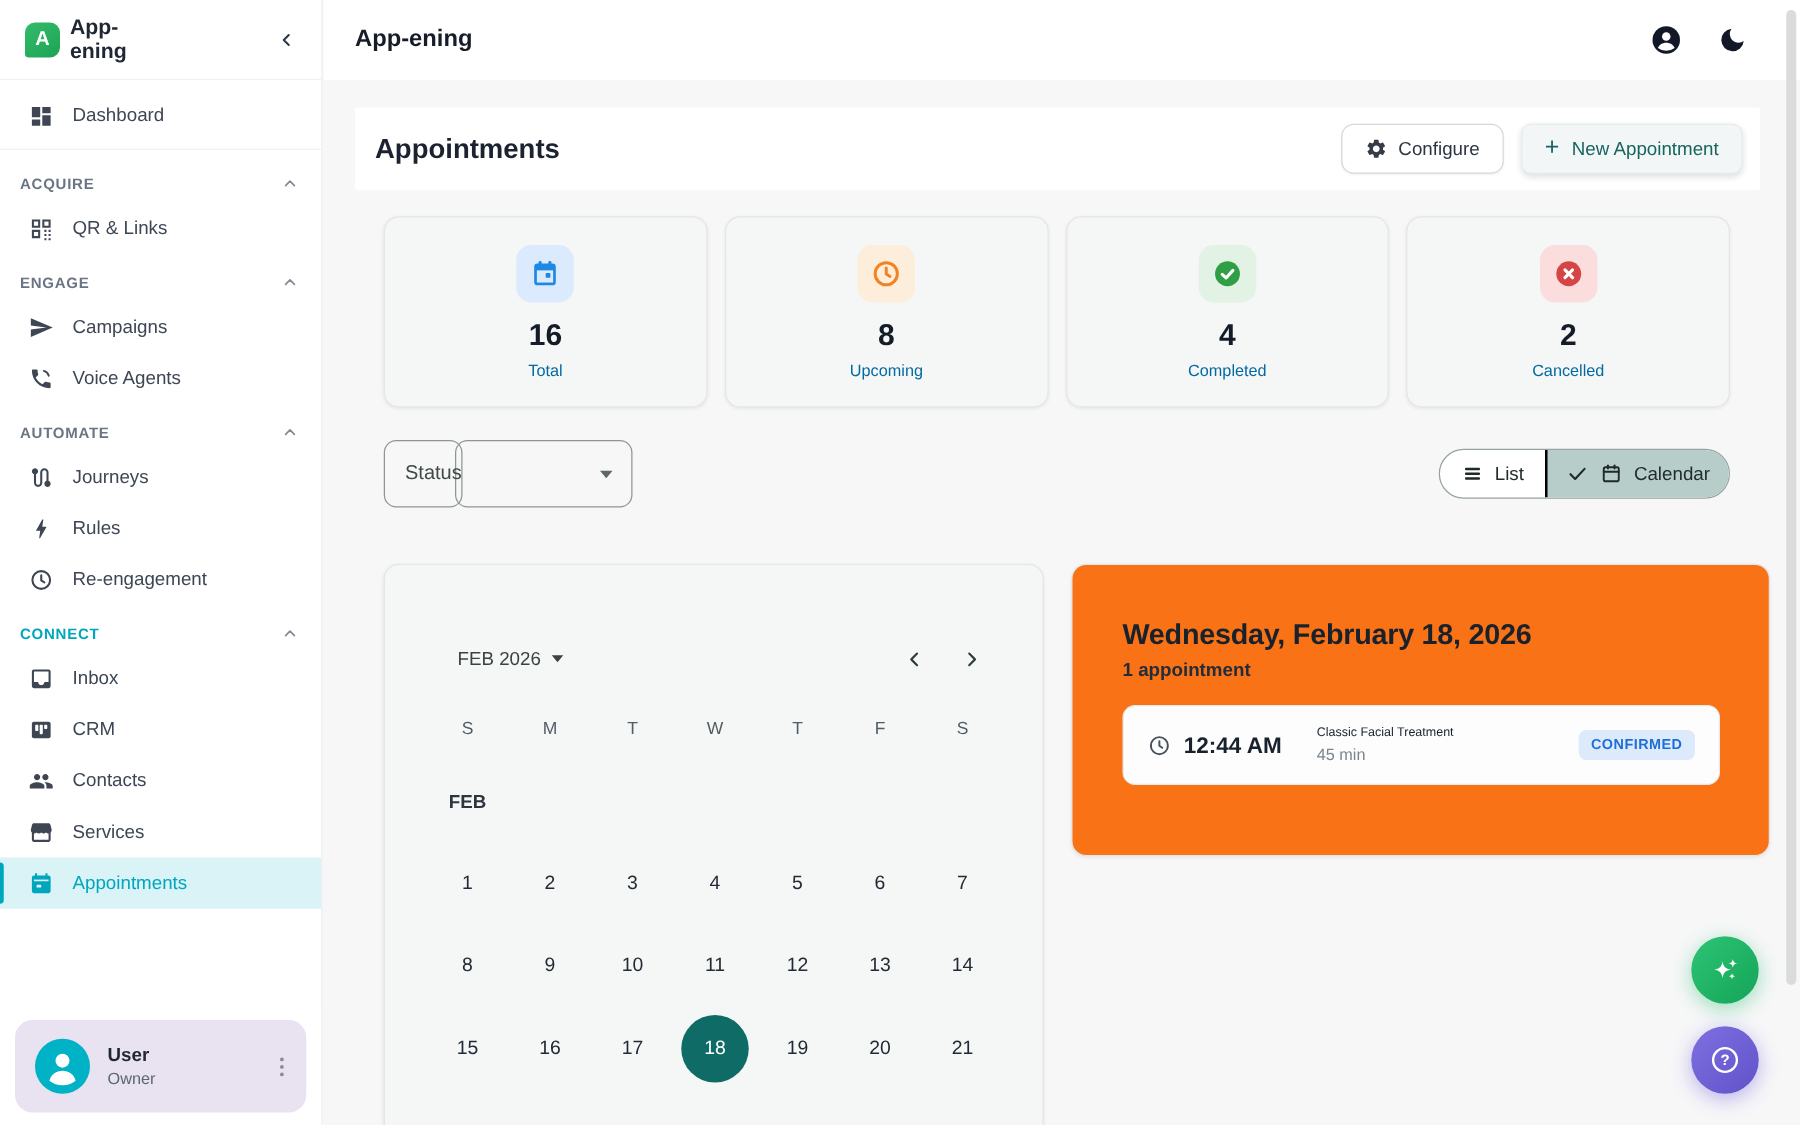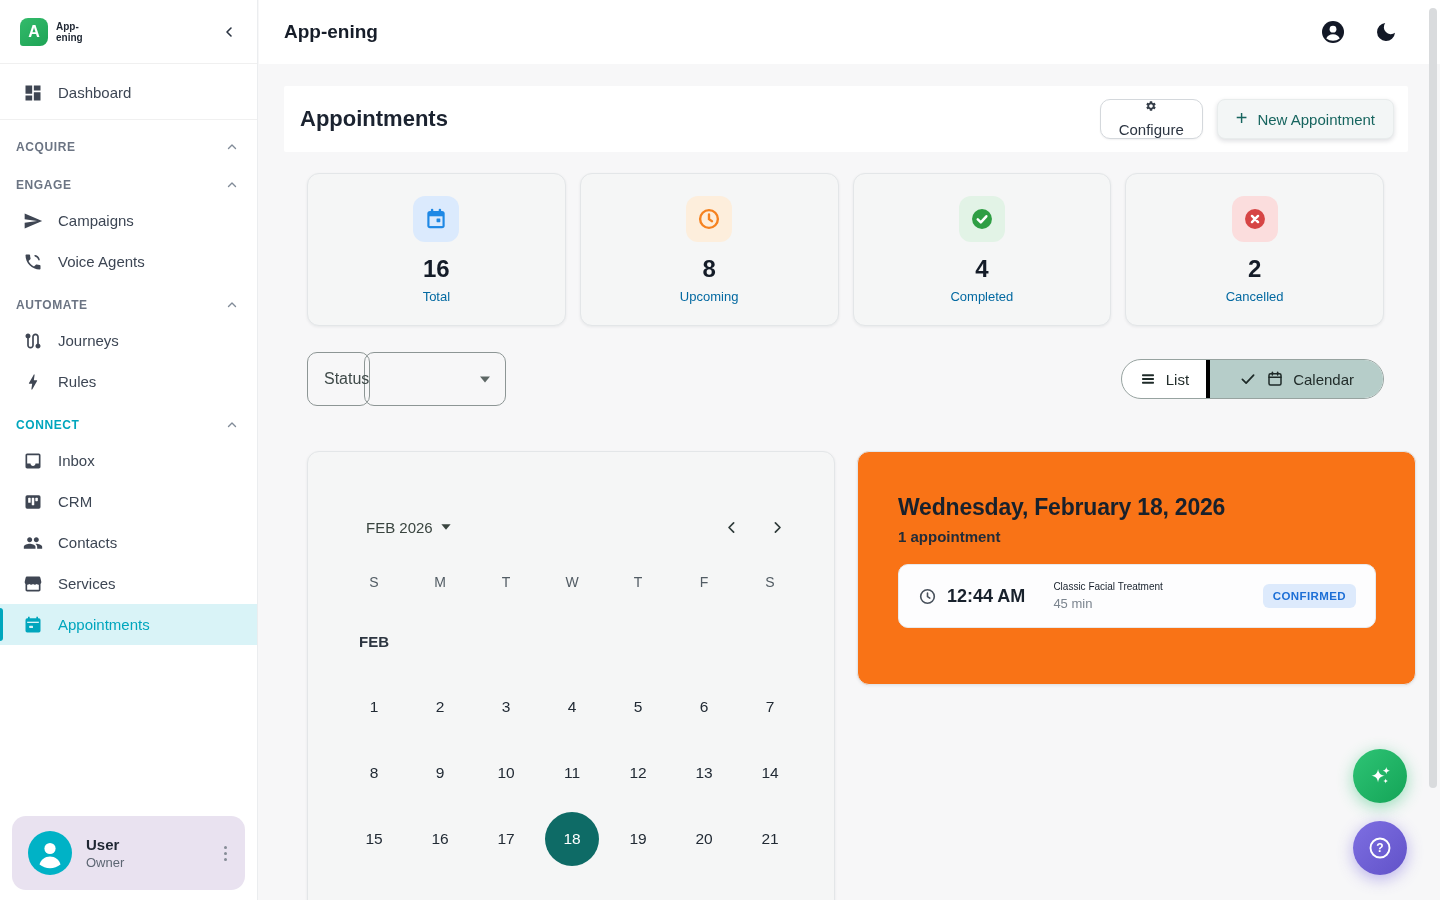--- a/index.html
+++ b/index.html
@@ -5,21 +5,21 @@
   * { margin:0; padding:0; box-sizing:border-box; }
   html,body { width:1440px; height:900px; }
   body { font-family:"Liberation Sans", sans-serif; background:#f7f7f8; overflow:hidden; position:relative; color:#1c2430; }
   svg { display:block; }
 
   
   .sidebar { position:absolute; left:0; top:0; width:258px; height:900px; background:#fff; border-right:1px solid #ebedef; z-index:5; }
   .side-head { height:64px; border-bottom:1px solid #f0f0f0; display:flex; align-items:center; justify-content:space-between; padding:0 16px 0 20px; }
   .logo-wrap { display:flex; align-items:center; gap:8px; }
   .logo-badge { width:28px; height:28px; border-radius:8px 8px 8px 3px; background:linear-gradient(145deg,#33bb6b,#1ea355); display:flex; align-items:center; justify-content:center; color:#fff; font-weight:700; font-size:16px; }
-  .logo-text { font-size:10px; font-weight:700; color:#1f2733; line-height:1.1; }
+  .logo-text { font-size:17px; font-weight:700; color:#1f2733; line-height:1.1; }
   .collapse-btn { background:none; border:none; cursor:pointer; padding:4px; }
 
   .nav-item { height:41px; display:flex; align-items:center; gap:15px; padding:0 16px 0 23px; font-size:15px; color:#3d4654; cursor:pointer; position:relative; }
   .nav-item svg { flex:0 0 auto; }
   .side-divider { height:1px; background:#f0f0f0; margin:6px 0 4px; }
   .dash-pad { padding-top:8px; }
   .section-label { display:flex; align-items:center; justify-content:space-between; padding:16px 18px 8px 16px; font-size:12px; font-weight:700; letter-spacing:.6px; color:#6b7483; cursor:pointer; }
   .section-label.connect { color:#00a6bd; }
   .nav-item.active { background:#d9f3f7; color:#00a6bd; }
   .nav-item.active::before { content:""; position:absolute; left:0; top:4px; bottom:4px; width:3px; background:#00a6bd; border-radius:0 3px 3px 0; }
@@ -37,21 +37,21 @@
   .topbar-title { font-size:19px; font-weight:700; color:#161d29; }
   .topbar-icons { margin-left:auto; display:flex; align-items:center; gap:28px; }
   .icon-btn { background:none; border:none; cursor:pointer; padding:0; }
 
   
   .content { position:absolute; left:259px; top:64px; right:0; bottom:0; background:#f7f7f8; overflow:hidden; }
 
   .toolbar { margin:22px 32px 0 25px; height:66px; background:#fff; display:flex; align-items:center; padding:0 14px 0 16px; border-radius:2px; }
   .toolbar-title { font-size:22px; font-weight:600; color:#1b2330; }
   .toolbar-actions { margin-left:auto; display:flex; gap:14px; }
-  .btn-configure { height:40px; border:1px solid #d4d8dc; border-radius:10px; background:#fff; display:flex; align-items:center; gap:9px; padding:0 18px; font-size:15px; font-weight:500; color:#2c3542; box-shadow:0 1px 2px rgba(16,24,40,.06); cursor:pointer; font-family:inherit;flex-direction:column; }
+  .btn-configure { height:40px; border:1px solid #d4d8dc; border-radius:10px; background:#fff; display:flex; align-items:center; gap:9px; padding:0 18px; font-size:15px; font-weight:500; color:#2c3542; box-shadow:0 1px 2px rgba(16,24,40,.06); cursor:pointer; font-family:inherit; }
   .btn-new { height:40px; border:1px solid #e8ecec; border-radius:8px; background:#f3f6f6; display:flex; align-items:center; gap:10px; padding:0 18px; font-size:15px; font-weight:500; color:#17655f; box-shadow:0 2px 5px rgba(16,24,40,.14); cursor:pointer; font-family:inherit; }
   .btn-new .plus { font-size:20px; font-weight:400; line-height:1; margin-top:-2px; }
 
   .stats { margin:21px 56px 0 48px; display:flex; gap:14px; }
   .stat-card { flex:1; height:153px; background:#f5f6f6; border:1px solid #e3e6e8; border-radius:12px; box-shadow:0 1px 3px rgba(16,24,40,.07); display:flex; flex-direction:column; align-items:center; justify-content:center; }
   .stat-icon { width:46px; height:46px; border-radius:12px; display:flex; align-items:center; justify-content:center; }
   .stat-icon.blue { background:#dbeafd; } .stat-icon.orange { background:#fdeedc; }
   .stat-icon.green { background:#e2f3e6; } .stat-icon.red { background:#fbdddd; }
   .stat-value { font-size:24px; font-weight:600; color:#141c28; margin-top:13px; }
   .stat-label { font-size:13px; color:#0369a1; margin-top:6px; }
@@ -59,21 +59,21 @@
   .filter-row { margin:25px 56px 0 48px; display:flex; align-items:center; justify-content:space-between; height:56px; }
   .status-select { position:relative; width:199px; height:54px; cursor:pointer; }
   .status-select .seg-a { position:absolute; left:0; top:0; bottom:0; width:63px; border:1px solid #8d9695; border-radius:10px; }
   .status-select .seg-b { position:absolute; left:57px; right:0; top:0; bottom:0; border:1px solid #8d9695; border-radius:10px; }
   .status-select .sel-label { position:absolute; left:17px; top:50%; transform:translateY(-50%); font-size:16px; color:#3f4a49; }
   .caret-down { width:0; height:0; border-left:5px solid transparent; border-right:5px solid transparent; border-top:6px solid #5d6765; }
   .status-select .caret-down { position:absolute; right:16px; top:50%; transform:translateY(-40%); }
 
   .view-toggle { display:flex; height:40px; border:1px solid #97a3a0; border-radius:20px; overflow:hidden; background:#fff; }
   .vt-seg { display:flex; align-items:center; gap:9px; padding:0 17px; font-size:15px; font-weight:500; color:#222d2b; cursor:pointer; }
-  .vt-cal { background:#b6cdc9; border-left:4px solid #000000; padding:0 29px; }
+  .vt-cal { background:#b6cdc9; border-left:2px solid #000000; padding:0 15px; }
 
   .main-row { margin:44px 56px 0 48px; display:flex; gap:22px; align-items:flex-start; }
 
   .cal-card { width:528px; height:560px; background:#f5f6f6; border:1px solid #e3e6e8; border-radius:12px; box-shadow:0 1px 3px rgba(16,24,40,.07); position:relative; flex:0 0 auto; }
   .cal-head { position:absolute; top:62px; left:58px; right:44px; display:flex; align-items:center; }
   .cal-month { font-size:15px; font-weight:500; color:#39443f; display:flex; align-items:center; gap:8px; cursor:pointer; background:none; border:none; font-family:inherit; padding:0; }
   .cal-month .caret-down { border-top-color:#39443f; transform:scale(.92); }
   .cal-nav { margin-left:auto; display:flex; gap:20px; }
   .cal-nav button { width:26px; height:26px; background:none; border:none; display:flex; align-items:center; justify-content:center; cursor:pointer; padding:0; }
   .cal-weekdays { position:absolute; top:122px; left:33px; width:462px; display:grid; grid-template-columns:repeat(7,66px); }
@@ -127,20 +127,26 @@
     <span>Dashboard</span>
   </div>
   <div class="side-divider"></div>
 
   <div class="section-label">
     <span>ACQUIRE</span>
     <svg width="14" height="14" viewBox="0 0 24 24" fill="none" stroke="#818b98" stroke-width="2.4" stroke-linecap="round" stroke-linejoin="round">
         <polyline points="6 14.5 12 8.5 18 14.5"></polyline>
       </svg>
   </div>
+  <div class="nav-item">
+    <svg width="20" height="20" viewBox="0 0 24 24" fill="#3f4653" fill-rule="evenodd">
+        <path d="M3 3h8v8H3V3zm2 2v4h4V5H5zm8-2h8v8h-8V3zm2 2v4h4V5h-4zM3 13h8v8H3v-8zm2 2v4h4v-4H5zm10-2h2v2h-2v-2zm4 0h2v2h-2v-2zm-4 4h2v2h-2v-2zm4 0h2v2h-2v-2zm-4 4h2v2h-2v-2zm4 0h2v2h-2v-2z"></path>
+      </svg>
+    <span>QR &amp; Links</span>
+  </div>
 
   <div class="section-label">
     <span>ENGAGE</span>
     <svg width="14" height="14" viewBox="0 0 24 24" fill="none" stroke="#818b98" stroke-width="2.4" stroke-linecap="round" stroke-linejoin="round">
         <polyline points="6 14.5 12 8.5 18 14.5"></polyline>
       </svg>
   </div>
   <div class="nav-item">
     <svg width="20" height="20" viewBox="0 0 24 24" fill="#3f4653">
         <path d="M2.01 21L23 12 2.01 3 2 10l15 2-15 2z"></path>
@@ -165,20 +171,27 @@
     <svg width="20" height="20" viewBox="0 0 24 24" fill="#3f4653">
         <path d="M19 15.18V7c0-2.21-1.79-4-4-4s-4 1.79-4 4v10c0 1.1-.9 2-2 2s-2-.9-2-2V8.82C8.16 8.4 9 7.3 9 6c0-1.66-1.34-3-3-3S3 4.34 3 6c0 1.3.84 2.4 2 2.82V17c0 2.21 1.79 4 4 4s4-1.79 4-4V7c0-1.1.9-2 2-2s2 .9 2 2v8.18c-1.16.41-2 1.51-2 2.82 0 1.66 1.34 3 3 3s3-1.34 3-3c0-1.3-.84-2.4-2-2.82z"></path>
       </svg>
     <span>Journeys</span>
   </div>
   <div class="nav-item">
     <svg width="20" height="20" viewBox="0 0 24 24" fill="#3f4653">
         <path d="M11 21h-1l1-7H7.5c-.58 0-.57-.32-.38-.66l.07-.12C8.48 10.94 10.42 7.54 13 3h1l-1 7h3.5c.49 0 .56.33.47.51l-.07.15C12.96 17.55 11 21 11 21z"></path>
       </svg>
     <span>Rules</span>
+  </div>
+  <div class="nav-item">
+    <svg width="20" height="20" viewBox="0 0 24 24" fill="none" stroke="#3f4653" stroke-width="2" stroke-linecap="round">
+        <circle cx="12" cy="12" r="8.5"></circle>
+        <path d="M12 7.5v4.8l3 1.9"></path>
+      </svg>
+    <span>Re-engagement</span>
   </div>
 
   <div class="section-label connect">
     <span>CONNECT</span>
     <svg width="14" height="14" viewBox="0 0 24 24" fill="none" stroke="#818b98" stroke-width="2.4" stroke-linecap="round" stroke-linejoin="round">
         <polyline points="6 14.5 12 8.5 18 14.5"></polyline>
       </svg>
   </div>
   <div class="nav-item">
     <svg width="20" height="20" viewBox="0 0 24 24" fill="#3f4653">

